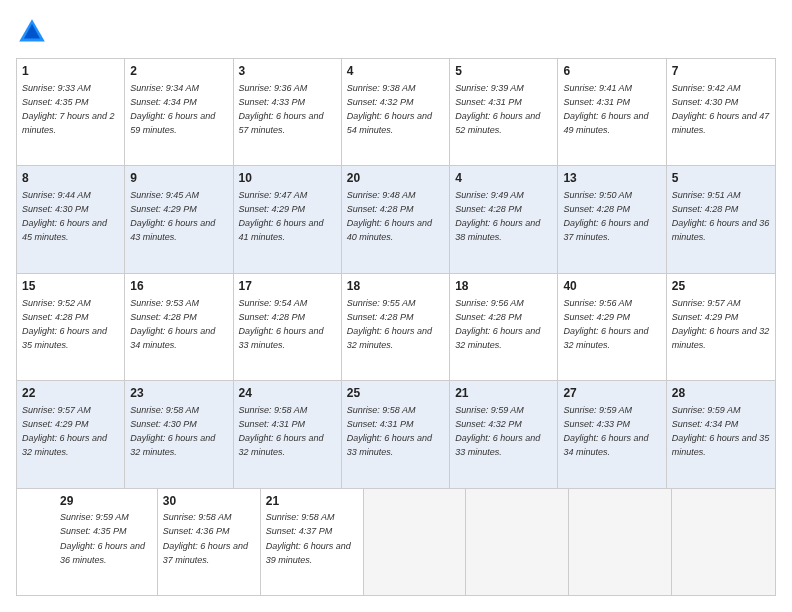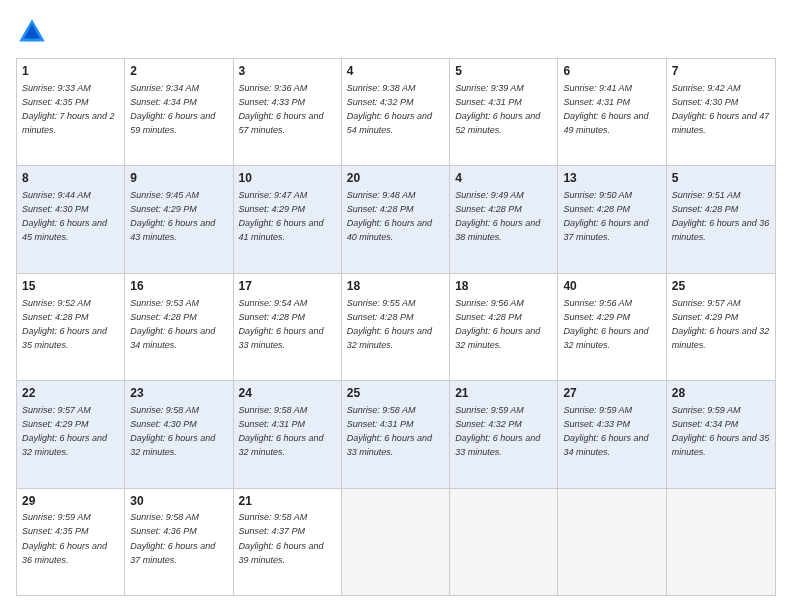--- a/index.html
+++ b/index.html
@@ -76,21 +76,21 @@
       flex: 1;
       display: flex;
       flex-direction: column;
     }
     .cal-row {
       display: grid;
       grid-template-columns: repeat(7, 1fr);
       flex: 1;
       border-bottom: 1px solid #ccc;
     }
-    .cal-row:last-child { border-bottom: none; }
+    .cal-row:last-child { border-bottom: none; margin-left: 38px; }
     .cal-cell {
       border-right: 1px solid #ccc;
       padding: 4px 5px;
       font-size: 9.5px;
       color: #333;
       line-height: 1.4;
       vertical-align: top;
       background: #fff;
     }
     .cal-cell:last-child { border-right: none; }

